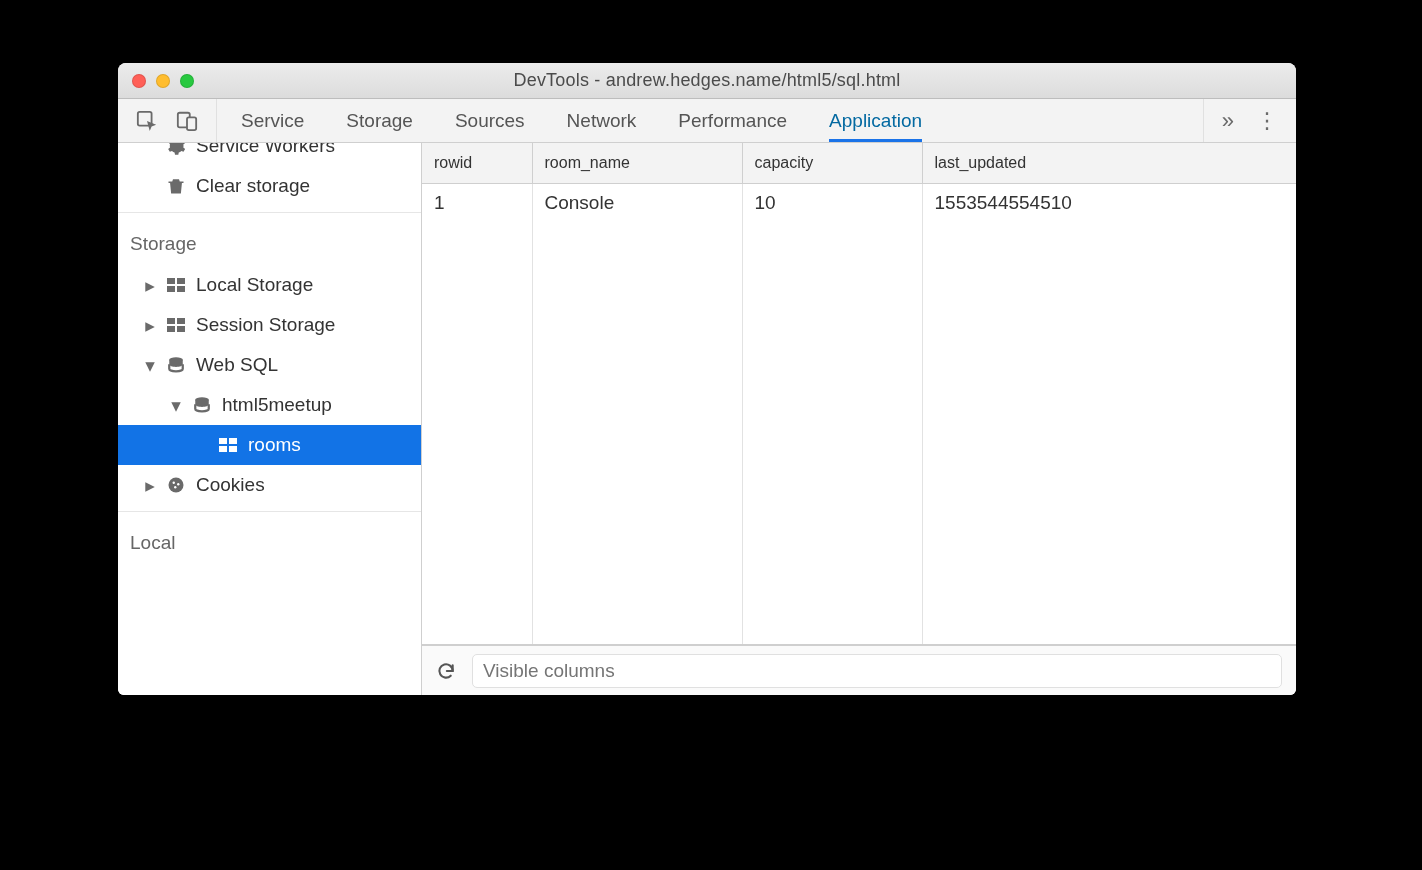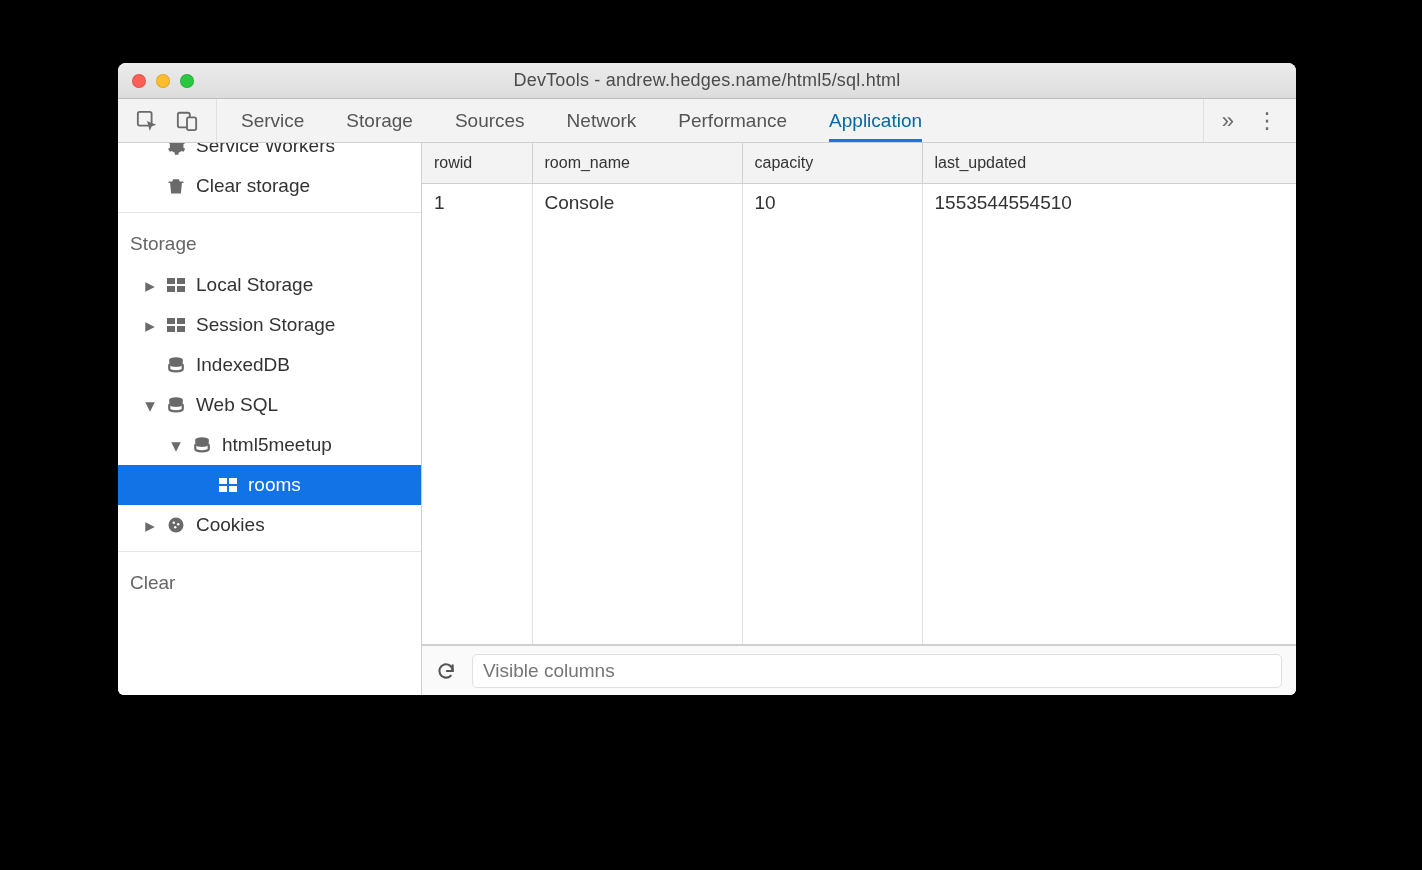--- a/index.html
+++ b/index.html
@@ -256,31 +256,20 @@
           <svg width="18" height="14" viewBox="0 0 18 14" fill="#6a6a6a">
               <rect x="0" y="0" width="8" height="6"></rect>
               <rect x="10" y="0" width="8" height="6"></rect>
               <rect x="0" y="8" width="8" height="6"></rect>
               <rect x="10" y="8" width="8" height="6"></rect>
             </svg>
         </span>
         <span>Session Storage</span>
       </div>
 
-      <div class="row">
-        <span class="spaceL" style="width:34px"></span>
-        <span class="ricon">
-          <svg width="18" height="18" viewBox="0 0 24 24" fill="#6a6a6a">
-              <ellipse cx="12" cy="5" rx="9" ry="3.5"></ellipse>
-              <path d="M3 5v6c0 2 4 3.5 9 3.5s9-1.5 9-3.5V5"></path>
-              <path d="M3 11v6c0 2 4 3.5 9 3.5s9-1.5 9-3.5v-6" fill="none" stroke="#6a6a6a" stroke-width="3"></path>
-            </svg>
-        </span>
-        <span>IndexedDB</span>
-      </div>
 
       <div class="row">
         <span class="spaceL" style="width:12px"></span>
         <span class="disclosure">▾</span>
         <span class="spaceL" style="width:6px"></span>
         <span class="ricon">
           <svg width="18" height="18" viewBox="0 0 24 24" fill="#6a6a6a">
               <ellipse cx="12" cy="5" rx="9" ry="3.5"></ellipse>
               <path d="M3 5v6c0 2 4 3.5 9 3.5s9-1.5 9-3.5V5"></path>
               <path d="M3 11v6c0 2 4 3.5 9 3.5s9-1.5 9-3.5v-6" fill="none" stroke="#6a6a6a" stroke-width="3"></path>
@@ -327,21 +316,21 @@
               <circle cx="15" cy="11" r="1.6" fill="#fff"></circle>
               <circle cx="11" cy="15" r="1.6" fill="#fff"></circle>
             </svg>
         </span>
         <span>Cookies</span>
       </div>
 
       <div class="divider"></div>
 
       <div class="row hdr">
-        <span>Clear</span>
+        <span>Local</span>
       </div>
 
     </div>
 
     <div class="content">
       <div class="table">
         <table>
           <colgroup>
               <col class="c0">
               <col class="c1">

